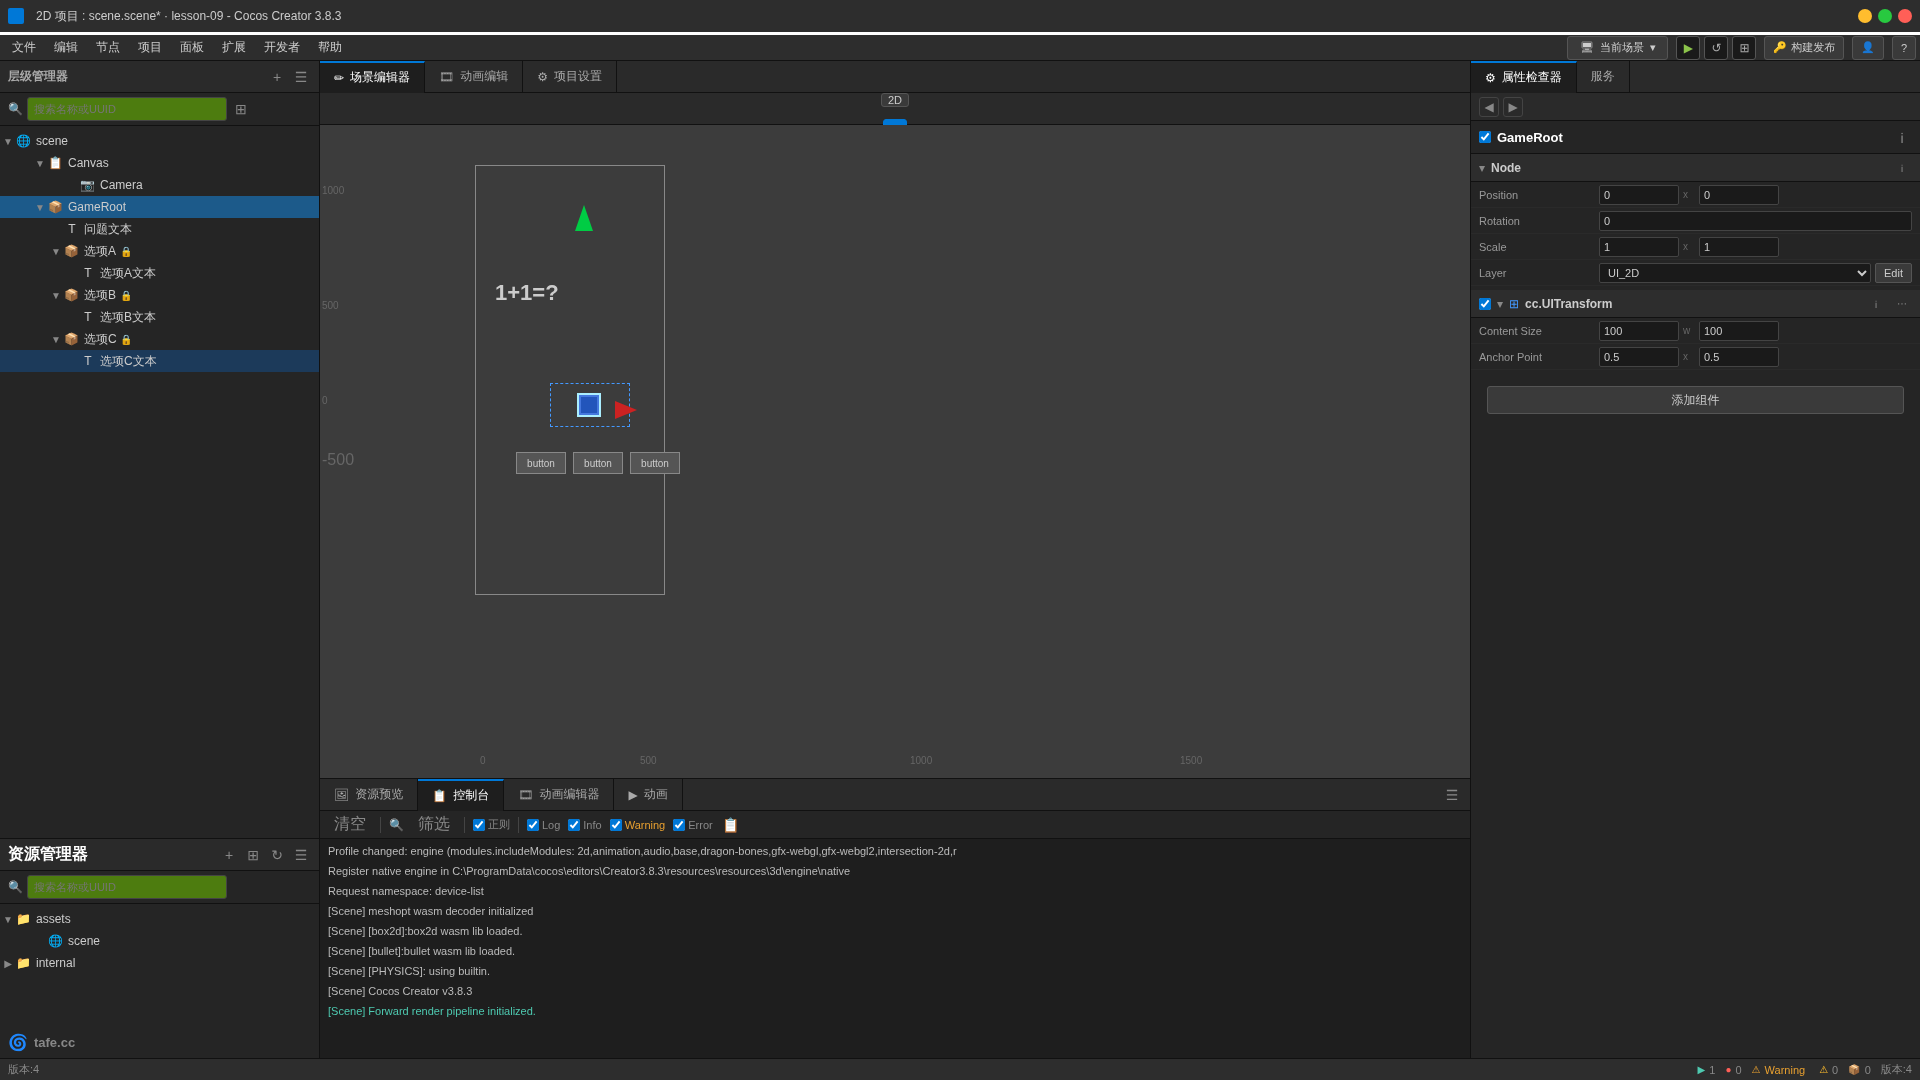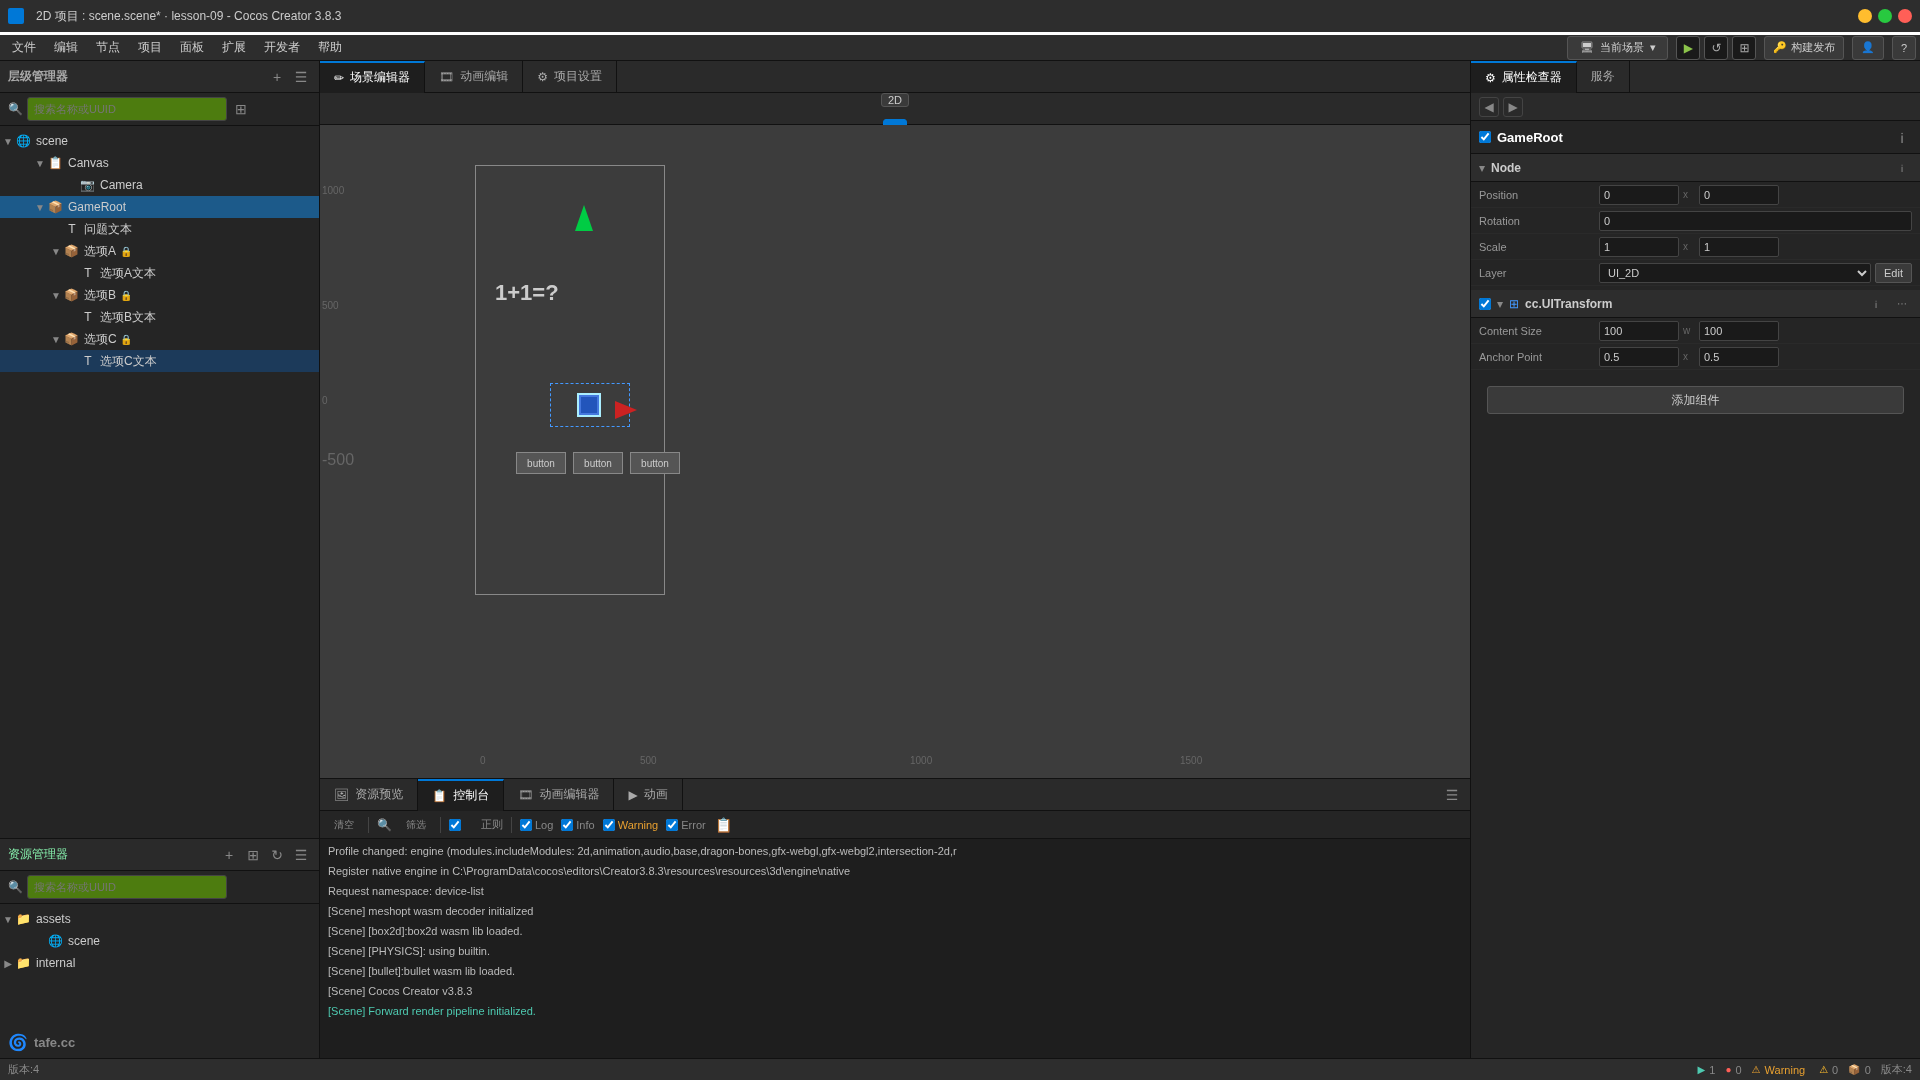--- a/index.html
+++ b/index.html
@@ -146,21 +146,21 @@
     }
     .bottom-tab.active { background: #1e1e1e; color: #fff; border-top: 2px solid #0078d7; }
 
     
     #console-toolbar {
       height: 28px; background: #252525; display: flex; align-items: center;
       padding: 0 8px; gap: 8px; border-bottom: 1px solid #111; flex-shrink: 0;
     }
     .console-filter-btn {
       height: 20px; padding: 0 6px; background: none; border: none;
-      color: #888; cursor: pointer; font-size: 10px; border-radius: 3px;
+      color: #888; cursor: pointer; font-size: 16px; border-radius: 3px;
       display: flex; align-items: center; gap: 3px;
     }
     .console-checkbox { width: 12px; height: 12px; accent-color: #0078d7; }
     .console-sep { width: 1px; height: 16px; background: #444; }
     .console-log {
       flex: 1; overflow-y: auto; padding: 2px 0;
     }
     .log-line {
       height: 20px; display: flex; align-items: center; padding: 0 8px;
       font-size: 11px; color: #bbb; white-space: nowrap; overflow: hidden;
@@ -454,21 +454,21 @@
           <span class="tree-indent"></span>
           <span class="tree-arrow leaf"></span>
         </div>
         <span class="tree-icon">T</span>
         <span class="tree-label">选项C文本</span>
       </div>
     </div>
 
     <div id="assets-panel">
       <div class="panel-header">
-        <span style="color:#86efac;font-size:12px;font-weight:normal;">资源管理器</span>
+        <span style="color:#ffffff;font-size:16px;font-weight:bold;">资源管理器</span>
         <div class="panel-actions">
           <button class="panel-action-btn">+</button>
           <button class="panel-action-btn">⊞</button>
           <button class="panel-action-btn">↻</button>
           <button class="panel-action-btn">☰</button>
         </div>
       </div>
 
       <div style="padding:4px 8px;border-bottom:1px solid #111;background:#252525;">
         <div style="display:flex;align-items:center;gap:4px;">
@@ -621,21 +621,21 @@
           <button class="panel-action-btn">☰</button>
         </div>
       </div>
 
       <div id="console-toolbar">
         <button class="console-filter-btn">清空</button>
         <div class="console-sep"></div>
         <span style="color:#666;font-size:12px;">🔍</span>
         <button class="console-filter-btn">筛选</button>
         <div class="console-sep"></div>
-        <label style="display:flex;align-items:center;gap:20px;cursor:pointer;color:#888;font-size:11px;">
+        <label style="display:flex;align-items:center;gap:3px;cursor:pointer;color:#888;font-size:11px;">
           <input type="checkbox" checked="" class="console-checkbox" style="">
           <span>正则</span>
         </label>
         <div class="console-sep"></div>
         <label style="display:flex;align-items:center;gap:3px;cursor:pointer;color:#888;font-size:11px;">
           <input type="checkbox" checked="" class="console-checkbox" style="">
           <span>Log</span>
         </label>
         <label style="display:flex;align-items:center;gap:3px;cursor:pointer;color:#888;font-size:11px;">
           <input type="checkbox" checked="" class="console-checkbox" style="">
@@ -662,24 +662,24 @@
         <div class="log-line">
           <span>Request namespace: device-list</span>
         </div>
         <div class="log-line">
           <span>[Scene] meshopt wasm decoder initialized</span>
         </div>
         <div class="log-line">
           <span>[Scene] [box2d]:box2d wasm lib loaded.</span>
         </div>
         <div class="log-line">
+          <span>[Scene] [bullet]:bullet wasm lib loaded.</span>
+        </div>
+        <div class="log-line">
           <span>[Scene] [PHYSICS]: using builtin.</span>
-        </div>
-        <div class="log-line">
-          <span>[Scene] [bullet]:bullet wasm lib loaded.</span>
         </div>
         <div class="log-line">
           <span>[Scene] Cocos Creator v3.8.3</span>
         </div>
         <div class="log-line highlight">
           <span>[Scene] Forward render pipeline initialized.</span>
         </div>
       </div>
     </div>
   </div>

